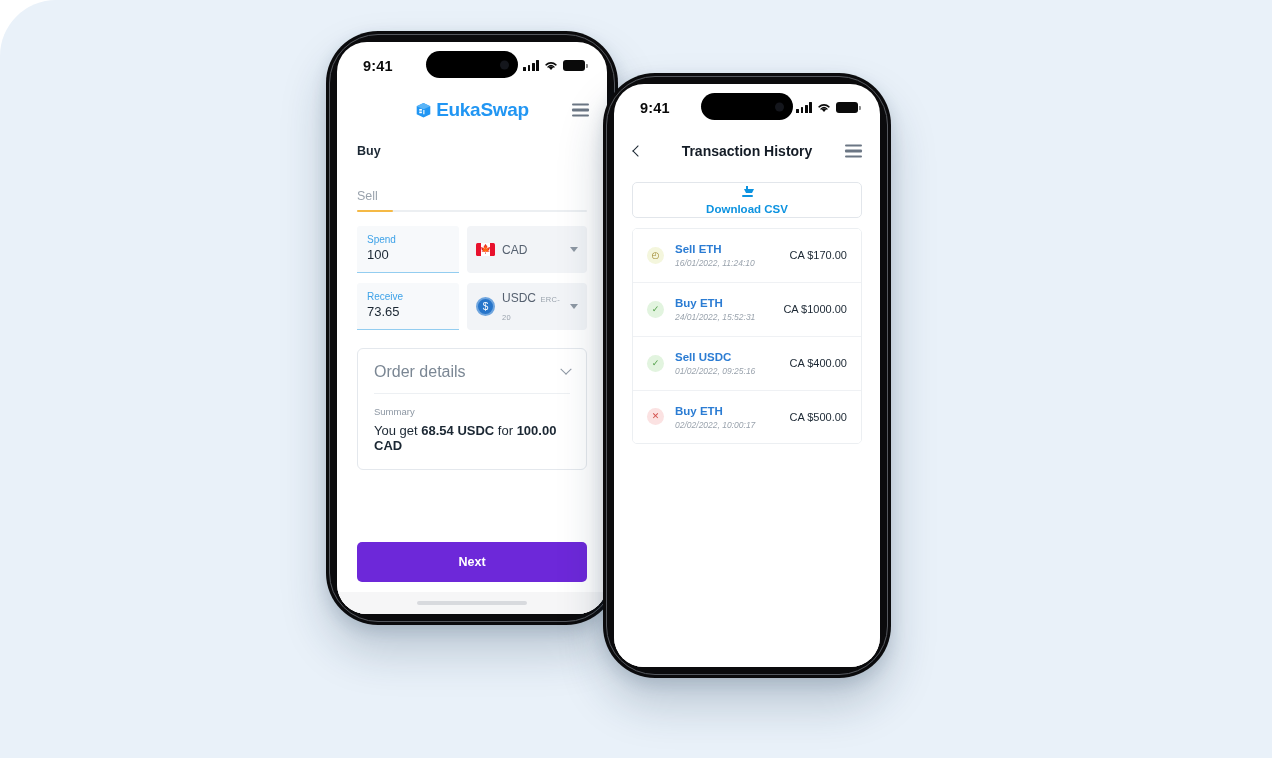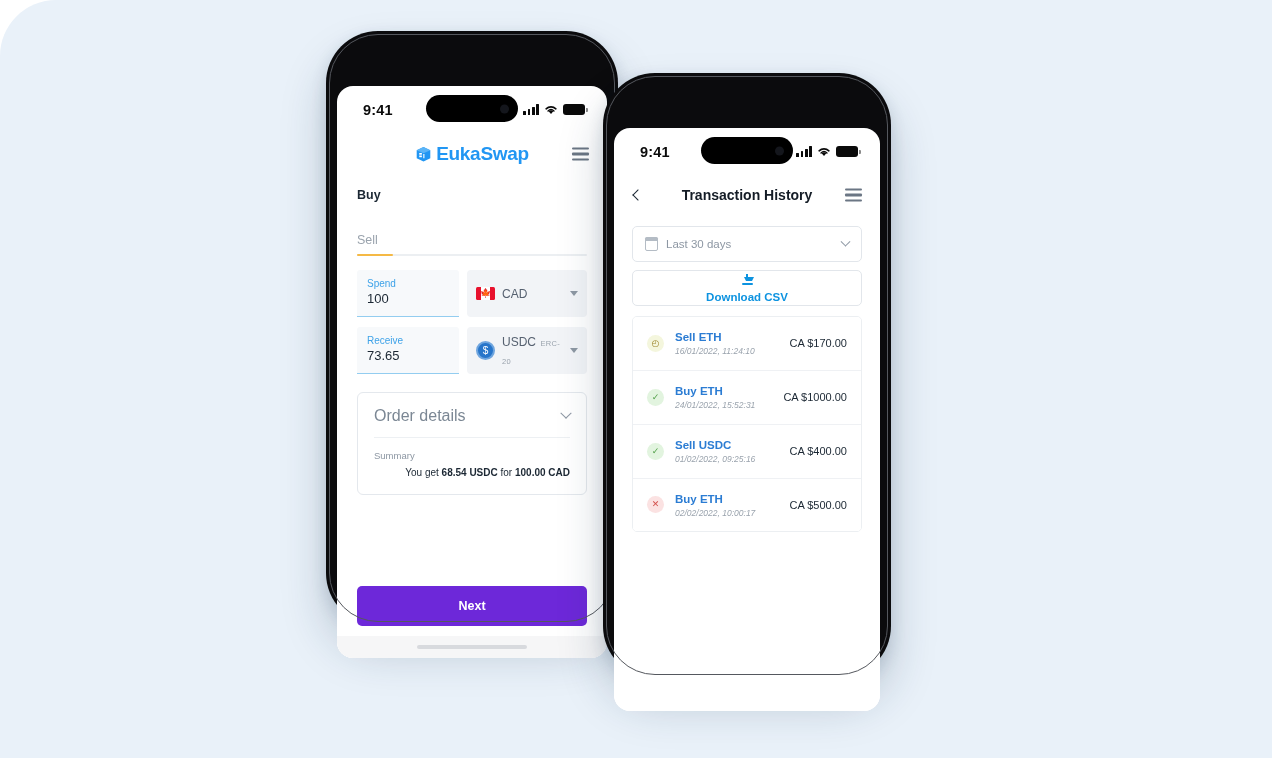--- a/index.html
+++ b/index.html
@@ -36,23 +36,22 @@
     inset: 3px;
     border-radius: 49px;
     border: 1.5px solid #55585e;
     pointer-events: none;
   }
   .screen {
     position: relative;
     width: 100%;
     height: 100%;
     background: #ffffff;
-    border-radius: 16px;
+    border-radius: 30px;
     overflow: hidden;
-    margin-top: 44px;
   }
 
   #phone-left  { left: 326px; top: 31px;  width: 292px; height: 594px; z-index: 1; }
   #phone-right { left: 603px; top: 73px;  width: 288px; height: 605px; z-index: 3; }
 
   
   .statusbar {
     position: relative;
     height: 44px;
     display: flex;
@@ -261,21 +260,21 @@
     border-bottom: 1px solid #edf0f3;
   }
   .order-head-text { font-size: 16px; color: #7b8794; }
   .chev {
     width: 8px; height: 8px;
     border-right: 1.6px solid #8d97a3;
     border-bottom: 1.6px solid #8d97a3;
     transform: rotate(45deg) translate(-2px, -2px);
   }
   .summary-label { font-size: 9.5px; color: #8d97a3; margin-top: 12px; }
-  .summary-text { font-size: 10px; color: #1b2733; margin-top: 6px; text-align: right; }
+  .summary-text { font-size: 13px; color: #1b2733; margin-top: 6px; }
   .summary-text b { font-weight: bold; }
 
   .spacer { flex: 1; }
 
   .next-wrap { padding: 0 20px 10px 20px; }
   .next-btn {
     display: block;
     width: 100%;
     background: #6d28d9;
     color: #fff;
@@ -564,25 +563,20 @@
           <span class="back-chev"></span>
           <span class="nav-title">Transaction History</span>
           <div class="hamburger">
               <span></span>
               <span></span>
               <span></span>
             </div>
         </div>
 
         <div class="ctrls">
-          <div class="ctrl-box">
-            <span class="cal"></span>
-            <span class="range-text">Last 30 days</span>
-            <span class="chev-d"></span>
-          </div>
           <div class="ctrl-box csv-btn">
             <span class="dl">
                 <i></i>
                 <b></b>
               </span>
             <span class="csv-text">Download CSV</span>
           </div>
         </div>
 
         <div class="tx-list">

